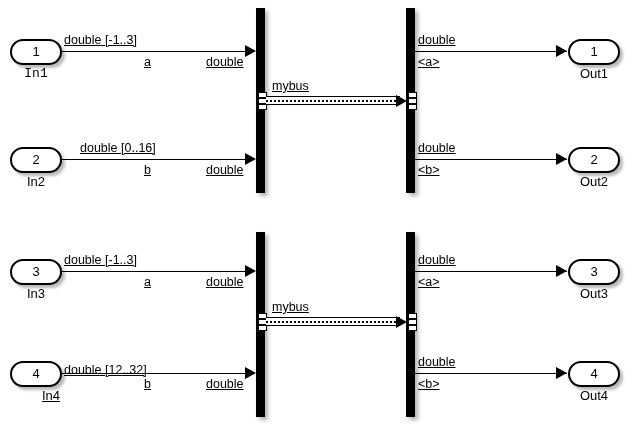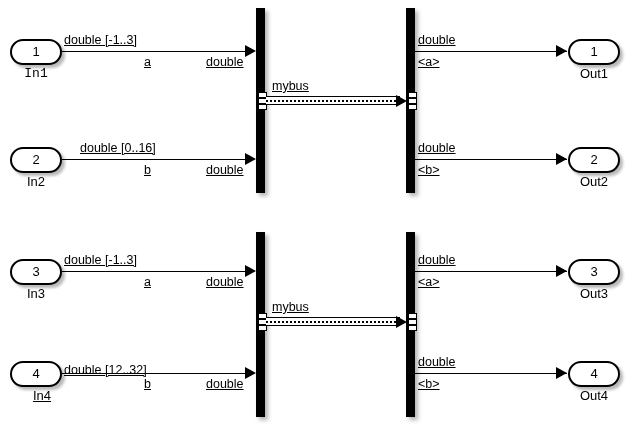--- a/index.html
+++ b/index.html
@@ -189,21 +189,21 @@
 
   <div class="sig-line" style="left:62px; top:271px; width:187px;"></div>
   <div class="arrow-head" style="left:245px; top:265px;"></div>
   <div class="annot above" style="left:64px; top:253px;">double [-1..3]</div>
   <div class="annot below" style="left:144px; top:275px;">a</div>
   <div class="annot below" style="left:206px; top:275px;">double</div>
 
   <div class="port-block" style="left:10px; top:361px;">
     <span class="port-num">4</span>
   </div>
-  <div class="port-label" style="left:16px; top:388px;text-decoration:underline;">In4</div>
+  <div class="port-label" style="left:25px; top:388px;text-decoration:underline;">In4</div>
 
   <div class="sig-line" style="left:62px; top:373px; width:187px;"></div>
   <div class="arrow-head" style="left:245px; top:367px;"></div>
   <div class="annot above" style="left:64px; top:355px;margin-top:8px;">double [12..32]</div>
   <div class="annot below" style="left:144px; top:377px;">b</div>
   <div class="annot below" style="left:206px; top:377px;">double</div>
 
   <div class="bus-port" style="left:258px; top:313px;"></div>
   <div class="bus-line" style="left:266px; top:317px; width:134px;"></div>
   <div class="arrow-head" style="left:396px; top:316px;"></div>

